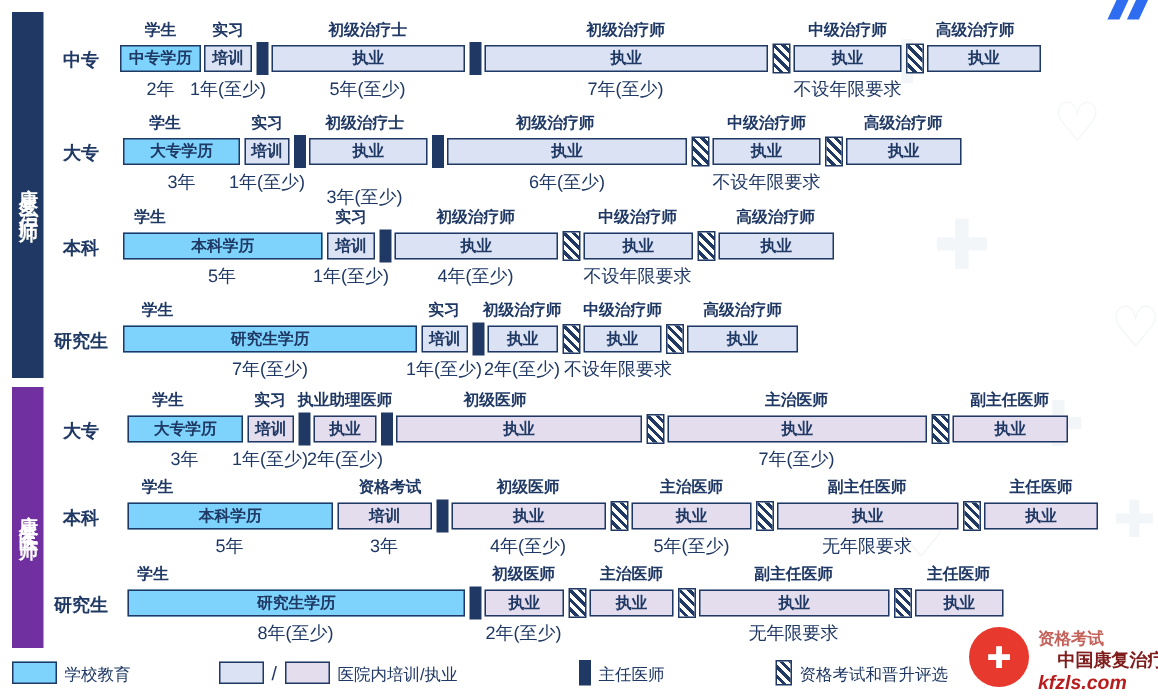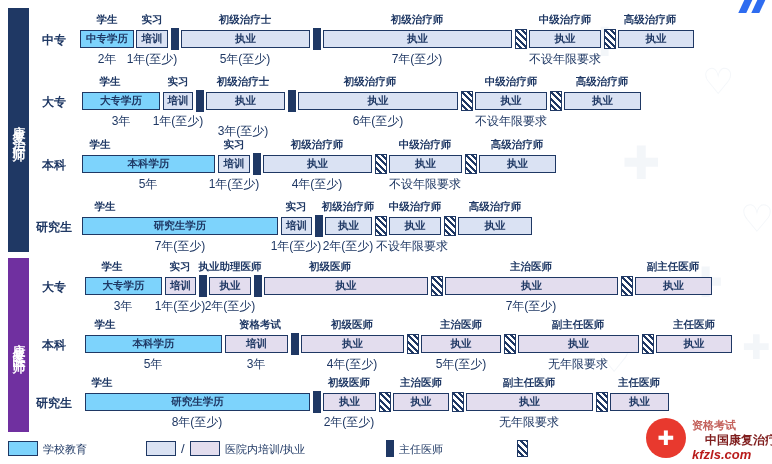--- a/index.html
+++ b/index.html
@@ -242,20 +242,21 @@
   <div class="legend">
     <div class="lg-swatch school" style="left:8px;"></div>
     <div class="lg-label" style="left:43px;">学校教育</div>
     <div class="lg-swatch ther" style="left:146px;"></div>
     <div class="lg-sep" style="left:181px;">/</div>
     <div class="lg-swatch phys" style="left:190px;"></div>
     <div class="lg-label" style="left:225px;">医院内培训/执业</div>
     <div class="lg-exam" style="left:386px;"></div>
     <div class="lg-label" style="left:399px;">主任医师</div>
     <div class="lg-hatch" style="left:517px;"></div>
+    <div class="lg-label" style="left:533px;">资格考试和晋升评选</div>
   </div>
 
   <div class="watermark">
     <div class="wm-logo">
         <span>✚</span>
       </div>
     <div class="wm-top">资格考试</div>
     <div class="wm-main">中国康复治疗师</div>
     <div class="wm-site">kfzls.com</div>
   </div>

